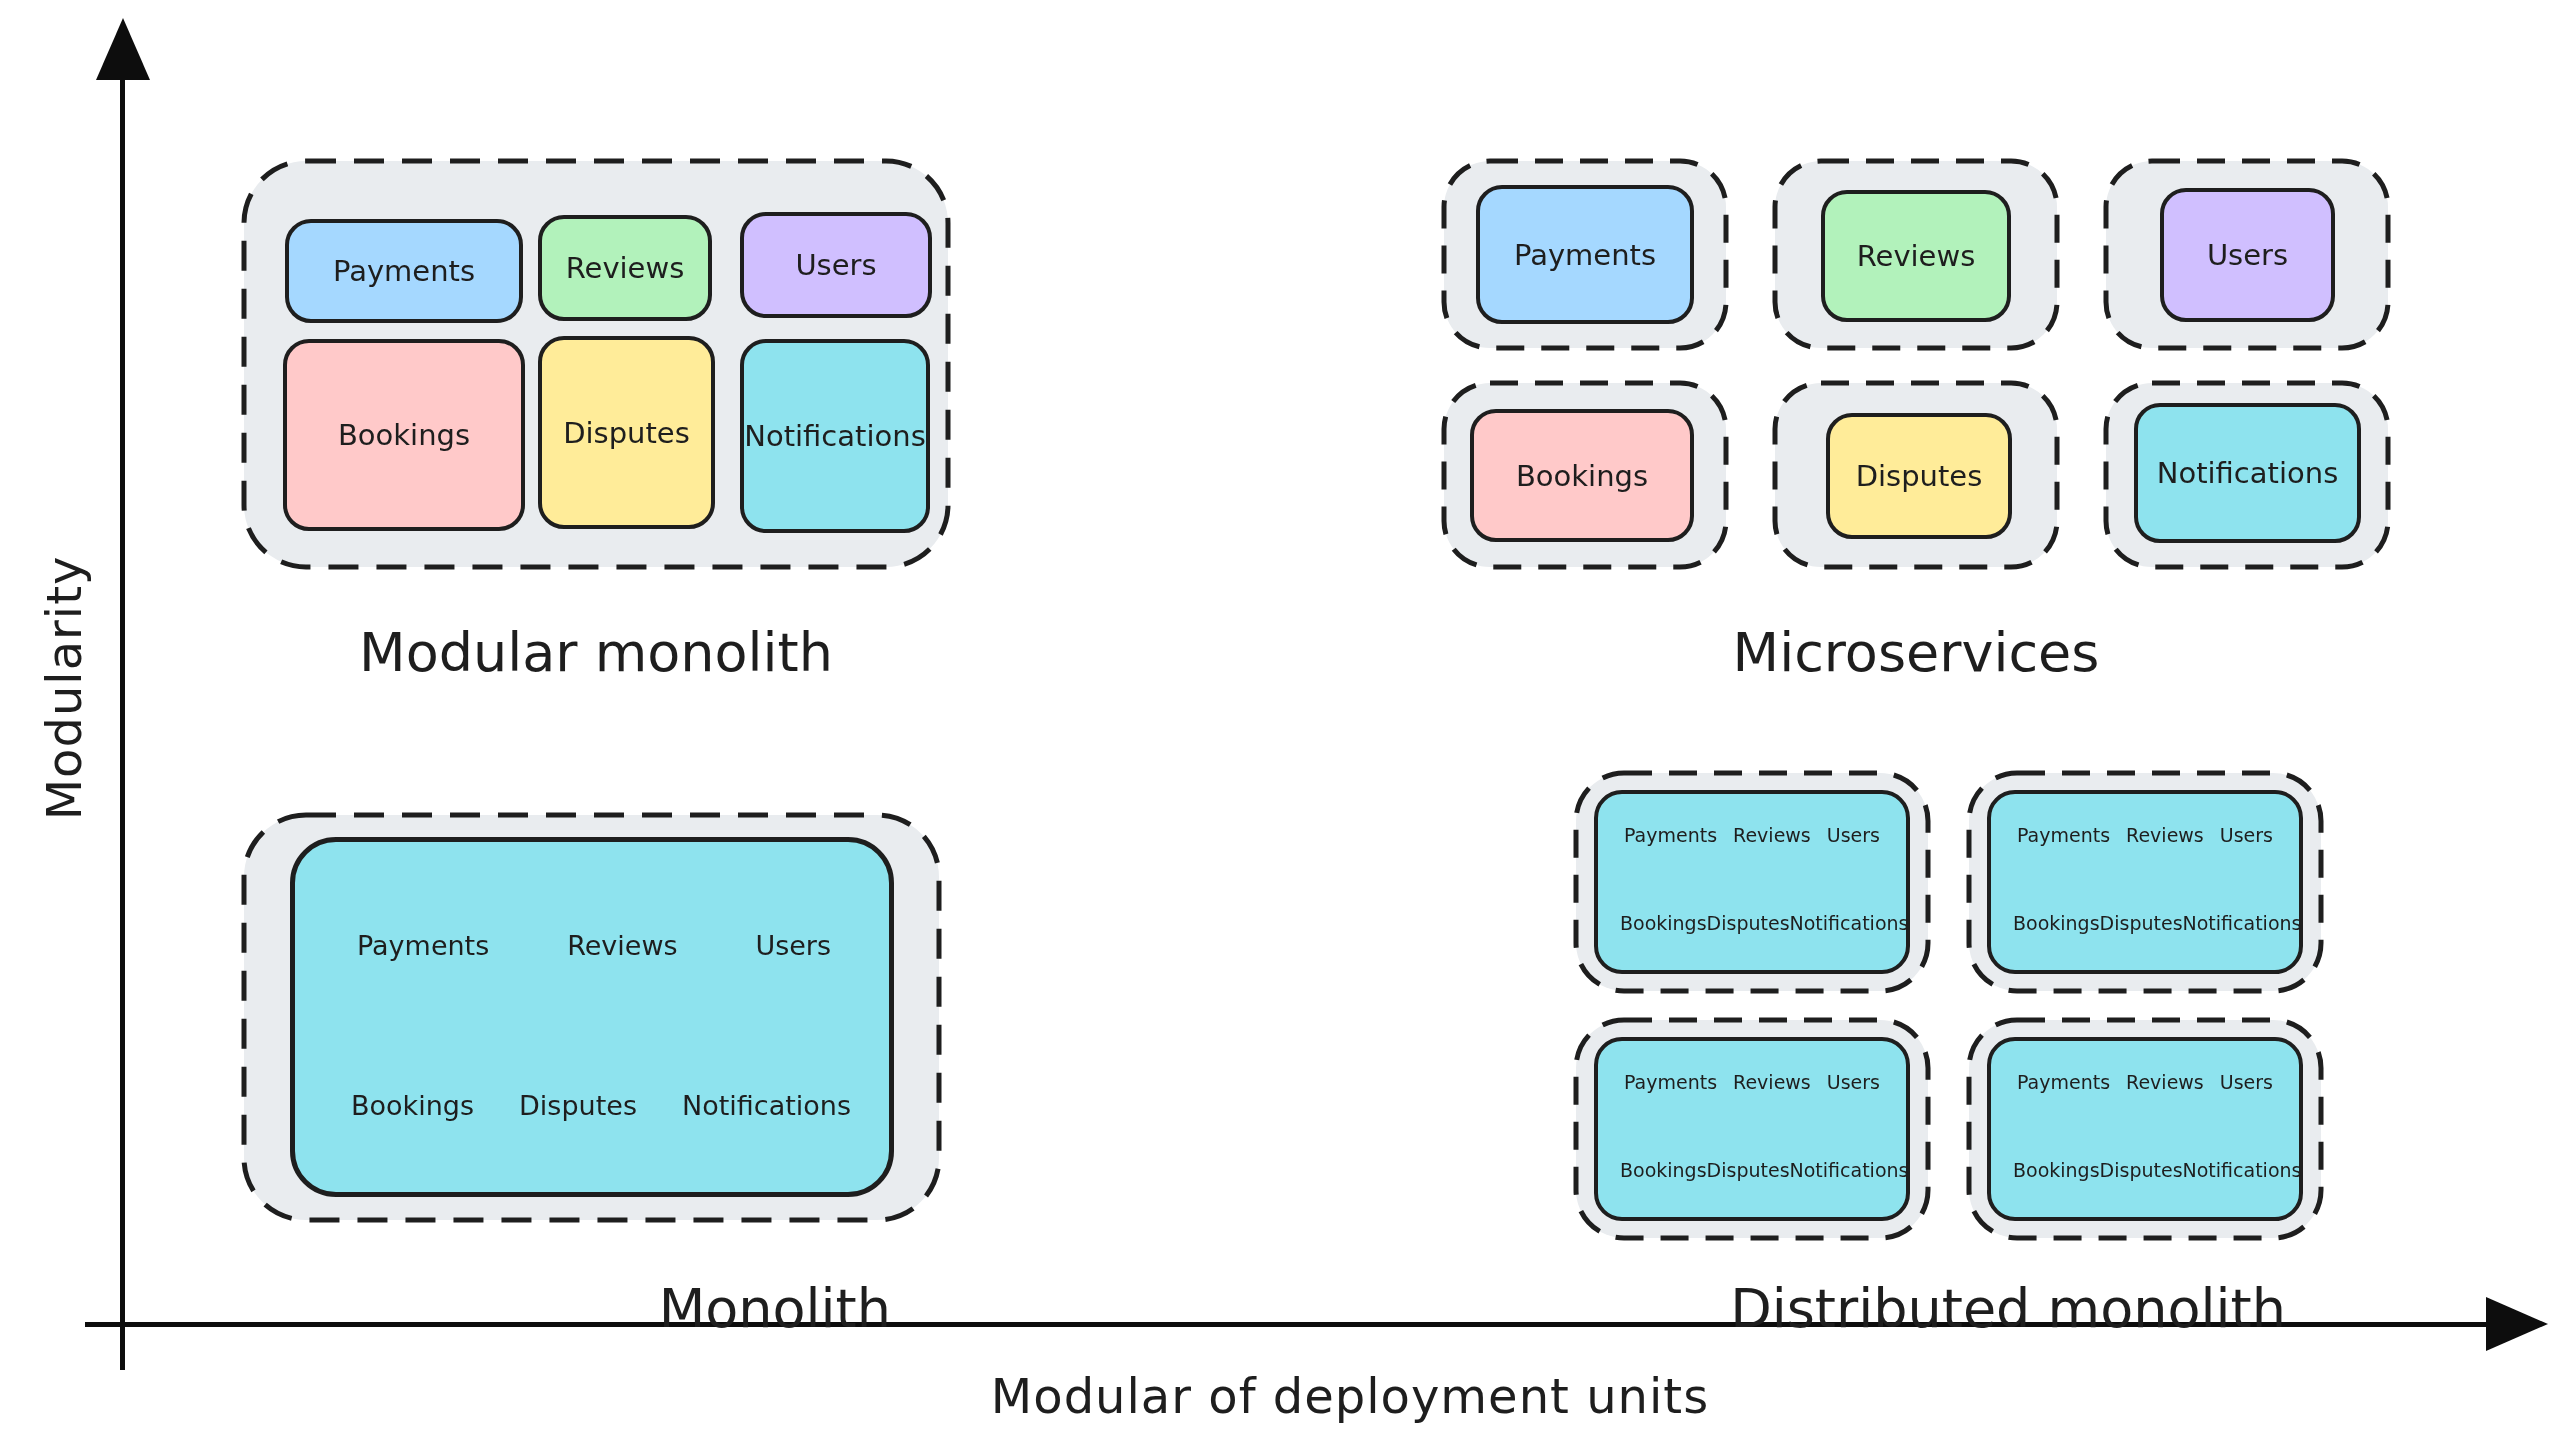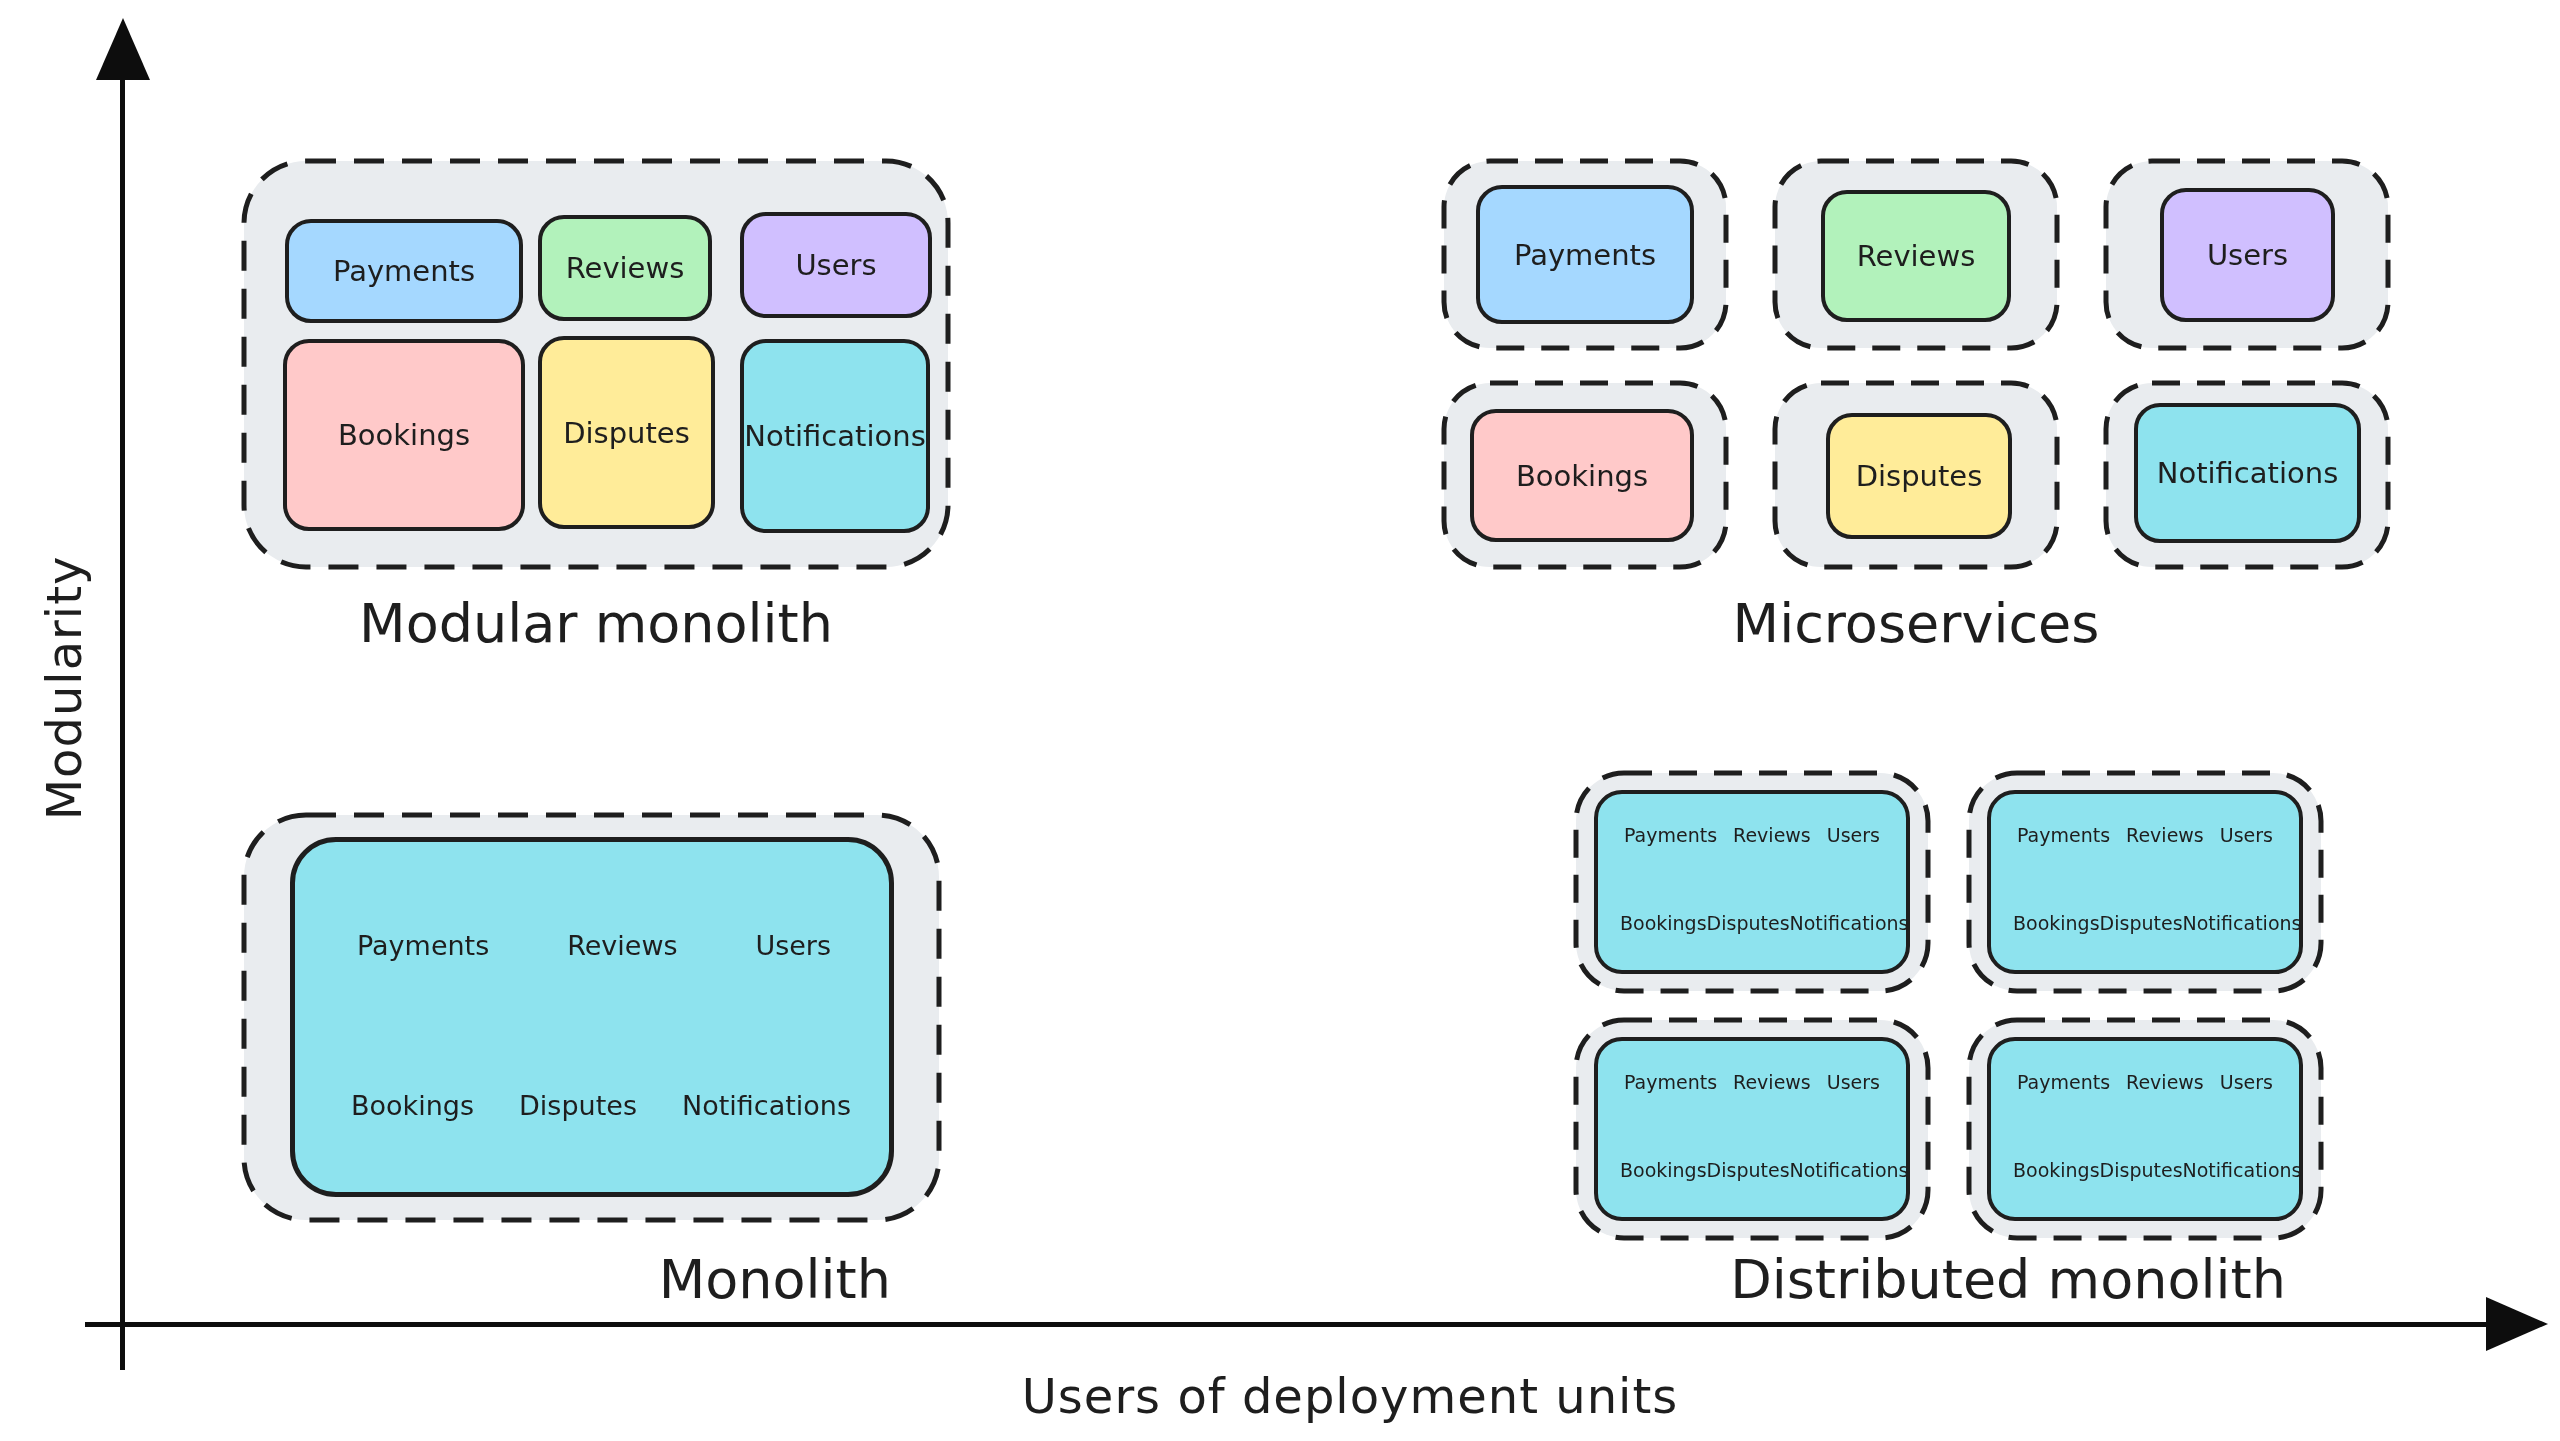--- a/index.html
+++ b/index.html
@@ -49,34 +49,34 @@
   .unit-block {
     position: absolute; border: 4px solid #1e1e1e; border-radius: 28px;
     box-sizing: border-box;
   }
   .unit-row {
     position: absolute; left: 0; right: 0;
     display: flex; justify-content: space-between;
   }
   .unit-row span { font-size: 19px; white-space: nowrap; }
 
-  .quad-title { font-size: 54px; text-align: center; white-space: nowrap; }
+  .quad-title { font-size: 54px; text-align: center; white-space: nowrap; margin-top: 29px; }
 </style>
 </head>
 <body>
 
 <div class="abs axis-line" style="left:120px; top:45px; width:5px; height:1325px;"></div>
 <div class="abs arrow-up" style="left:96px; top:18px;"></div>
 
 <div class="abs axis-line" style="left:85px; top:1322px; width:2420px; height:5px;"></div>
 <div class="abs arrow-right" style="left:2486px; top:1297px;"></div>
 
 <div class="abs axis-label" style="left:-111px; top:660px; width:350px; transform:rotate(-90deg);">Modularity</div>
 
-<div class="abs axis-label" style="left:950px; top:1368px; width:800px;">Users of deployment units</div>
+<div class="abs axis-label" style="left:950px; top:1368px; width:800px;">Modular of deployment units</div>
 
 <div class="abs" style="left:240px; top:157px; width:712px; height:414px;">
   <svg class="abs container-svg" style="left:0; top:0;" width="712" height="414" viewBox="0 0 712 414">
     <rect x="4" y="4" width="704" height="406" rx="62" stroke-width="5" stroke-dasharray="30 18" fill="#e9ecef" stroke="#1e1e1e"></rect>
   </svg>
 
   <div class="module-box" style="left: 45px; top: 62px; width: 238px; height: 104px; background-color: rgb(165, 216, 255);">
     <span>Payments</span>
   </div>
   <div class="module-box" style="left: 298px; top: 58px; width: 174px; height: 106px; background-color: rgb(178, 242, 187);">

